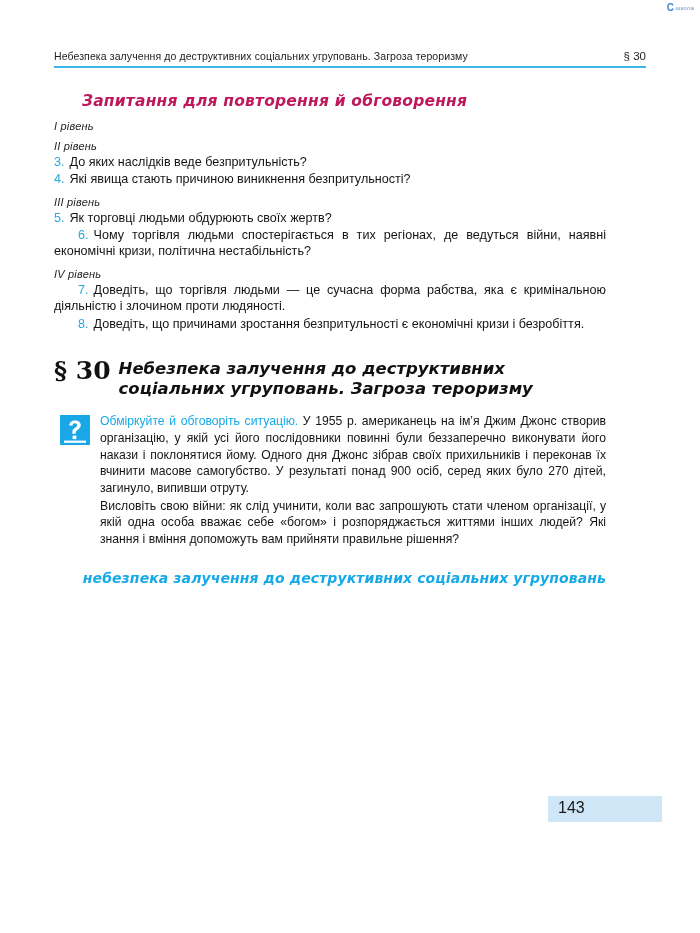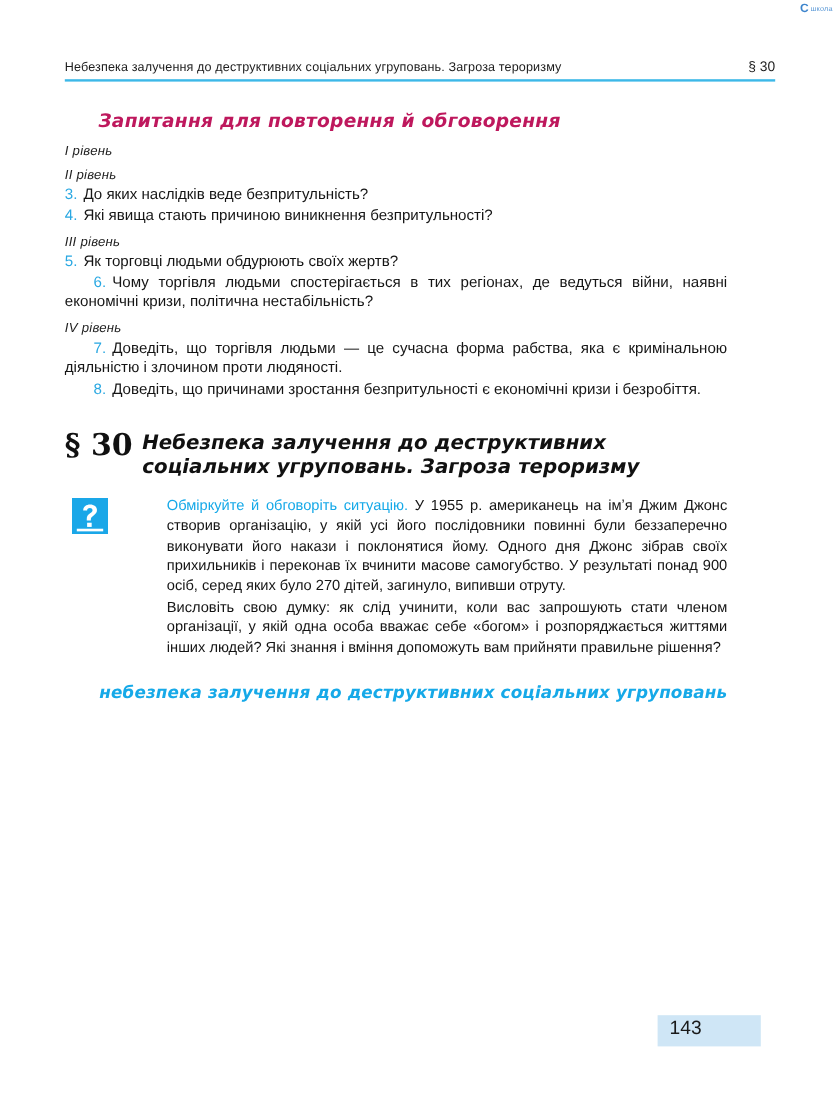--- a/index.html
+++ b/index.html
@@ -146,21 +146,20 @@
     line-height: 1.22;
     color: #111;
     padding-top: 1px;
   }
 
   
   .think-block {
     display: flex;
     align-items: flex-start;
     margin-top: 6px;
-    gap: 39px;
   }
   .think-icon {
     flex: 0 0 auto;
     width: 30px;
     height: 30px;
     margin: 2px 10px 0 6px;
     position: relative;
   }
   .think-icon svg { display: block; }
 
@@ -196,22 +195,22 @@
     text-align: justify;
     text-indent: 26px;
     color: #131313;
     margin: 0;
   }
 
   
   .folio {
     position: absolute;
     left: 548px;
-    top: 846px;
-    width: 86px;
+    top: 796px;
+    width: 114px;
     height: 26px;
     background: #cfe6f6;
   }
   .folio .folio-num {
     position: absolute;
     left: 10px;
     top: 3px;
     font-size: 16px;
     color: #1a1a1a;
     font-family: "Liberation Sans", sans-serif;
@@ -275,21 +274,21 @@
     <span class="think-icon">
       <svg width="30" height="30" viewBox="0 0 30 30" aria-hidden="true">
         <rect x="0" y="0" width="30" height="30" fill="#1aa7e8"></rect>
         <path d="M9.3 10.4c0-3.0 2.5-5.0 5.8-5.0 3.4 0 5.7 1.9 5.7 4.7 0 2.0-0.9 3.2-3.0 4.6-1.6 1.1-2.1 1.8-2.1 3.1v0.9h-3.4v-1.2c0-2.2 0.7-3.3 2.8-4.7 1.5-1.0 2.0-1.6 2.0-2.6 0-1.1-0.9-1.9-2.2-1.9-1.4 0-2.3 0.8-2.3 2.1z" fill="#ffffff"></path>
         <rect x="12.6" y="20.6" width="3.8" height="3.5" fill="#ffffff"></rect>
         <rect x="4" y="25.6" width="22" height="2.2" fill="#ffffff"></rect>
       </svg>
     </span>
     <div class="think-text">
       <p><span class="lead-in">Обміркуйте й обговоріть ситуацію.</span><span> У 1955 р. американець на імʼя Джим Джонс створив організацію, у якій усі його послідовники повинні були беззаперечно виконувати його накази і поклонятися йому. Одного дня Джонс зібрав своїх прихильників і переконав їх вчинити масове самогубство. У результаті понад 900 осіб, серед яких було 270 дітей, загинуло, випивши отруту.</span></p>
-      <p class="second">Висловіть свою думку: як слід учинити, коли вас запрошують стати членом організації, у якій одна особа вважає себе «богом» і розпоряджається життями інших людей? Які знання і вміння допоможуть вам прийняти правильне рішення?</p>
+      <p class="second">Висловіть свою війни: як слід учинити, коли вас запрошують стати членом організації, у якій одна особа вважає себе «богом» і розпоряджається життями інших людей? Які знання і вміння допоможуть вам прийняти правильне рішення?</p>
     </div>
   </div>
 
   <div class="sub-blue-heading">небезпека залучення до деструктивних соціальних угруповань</div>
 
 
 </div>
 
 <div class="folio">
   <span class="folio-num">143</span>

